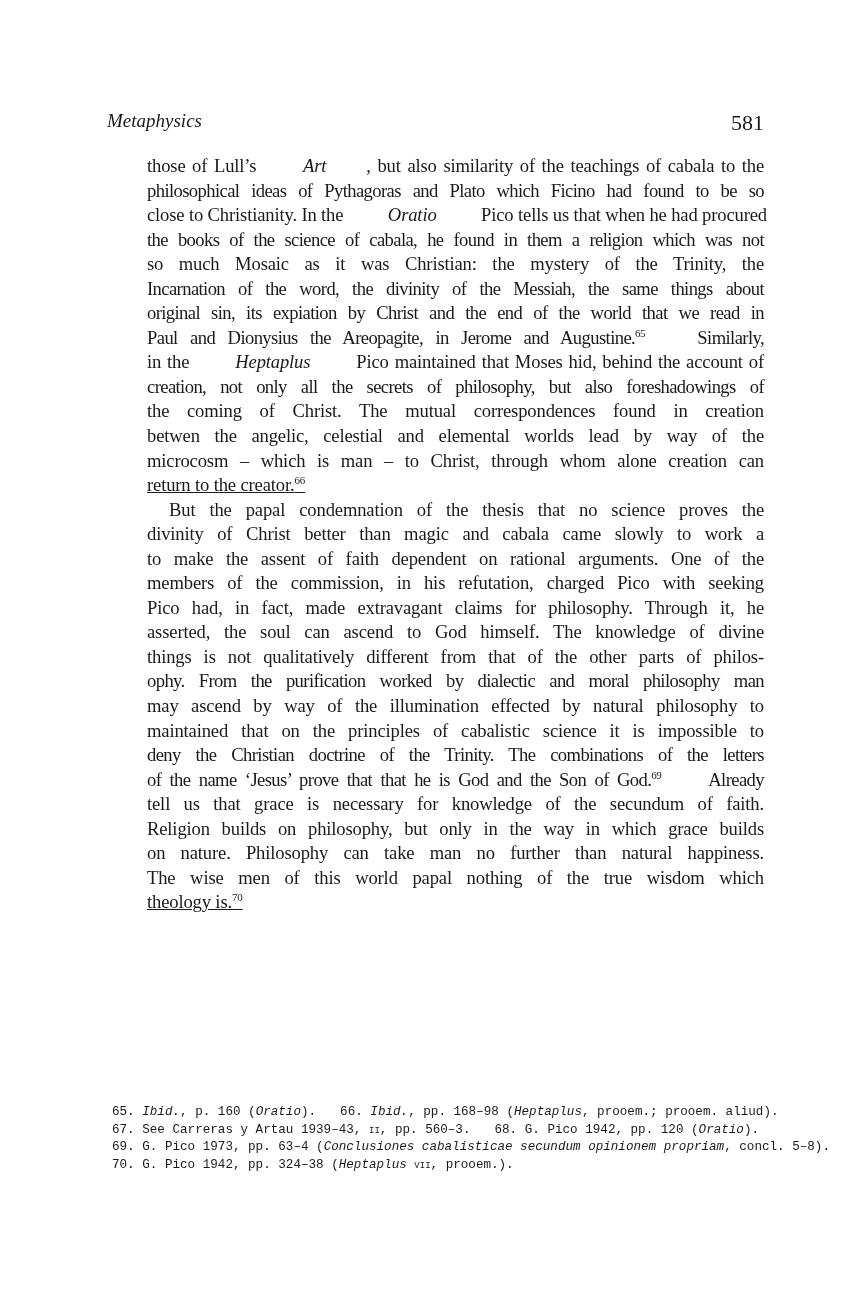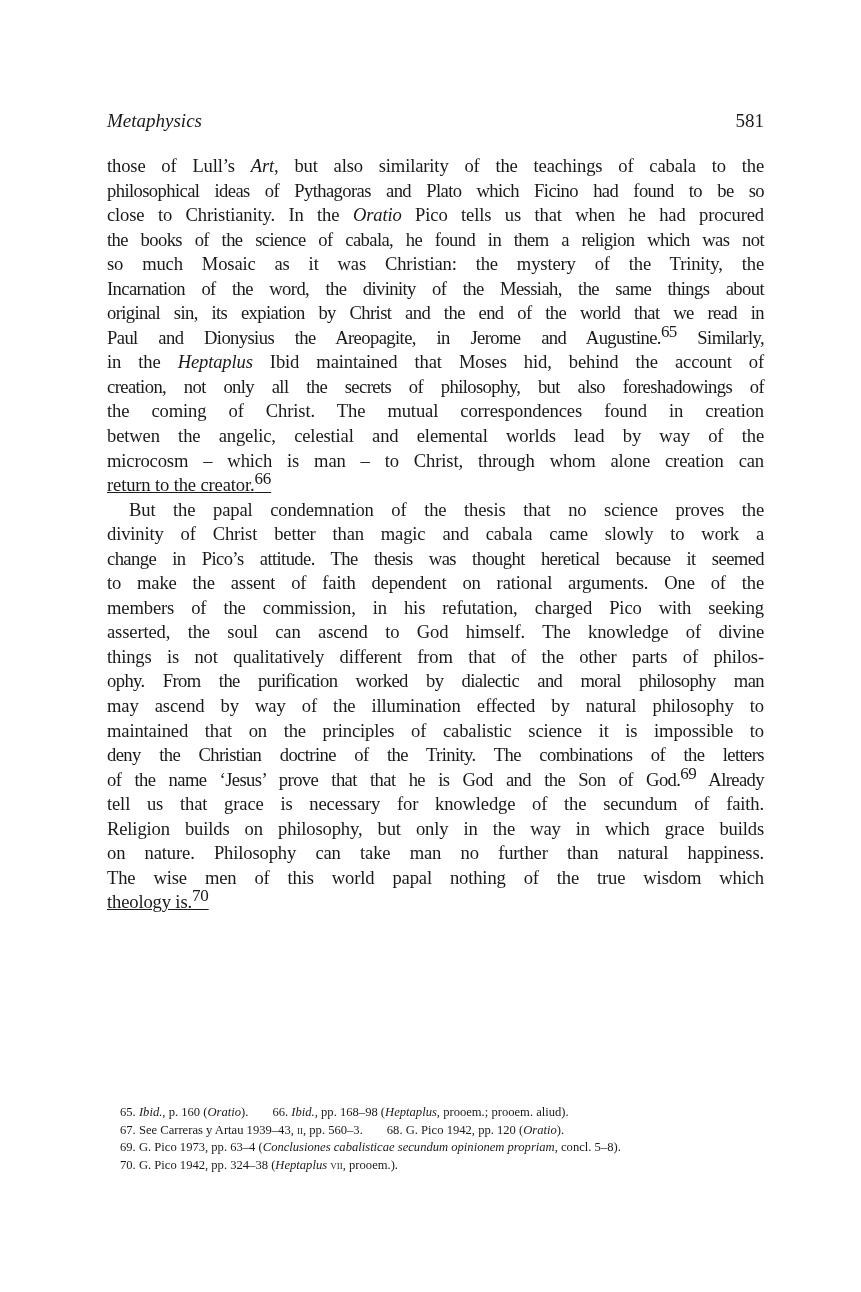--- a/index.html
+++ b/index.html
@@ -28,21 +28,21 @@
       right: 0;
       text-align: left;
       font-style: italic;
       font-size: 19px;
       top: 0;
     }
     .page-number {
       position: absolute;
       right: 0;
       top: 0;
-      font-size: 19px;
+      font-size: 22px;
     }
     .body-text {
       position: absolute;
       top: 154px;
       left: 107px;
       width: 657px;
     }
     .line {
       display: block;
       height: 24.55px;
@@ -58,36 +58,37 @@
       text-align-last: left;
       text-decoration: underline;
     }
     .line.indent {
       padding-left: 22px;
     }
     .line.tight {
       letter-spacing: -0.6px;
       word-spacing: -1px;
     }
-    .line span { white-space: pre; }
+    .line span { white-space: pre; margin-left: 40px; }
     .it { font-style: italic; }
     sup.fn {
-      font-size: 17px;
+      font-size: 11px;
       vertical-align: 0;
       position: relative;
       top: -7px;
       line-height: 0;
     }
     .footnotes {
       position: absolute;
       top: 1104px;
-      left: 120px;
+      left: 112px;
       width: 660px;
       font-size: 12.6px;
       line-height: 17.6px;
+      font-family: Liberation Mono, monospace;
     }
     .fn-line {
       display: block;
       white-space: nowrap;
     }
     .fn-gap { display: inline-block; width: 24px; }
     .sc { font-variant: small-caps; }
   </style>
 </head>
 <body>
@@ -99,31 +100,31 @@
 
 <div class="body-text" id="body-text">
     <div class="line"><span>those of Lull’s </span><span class="it">Art</span><span>, but also similarity of the teachings of cabala to the</span></div>
     <div class="line tight"><span>philosophical ideas of Pythagoras and Plato which Ficino had found to be so</span></div>
     <div class="line"><span>close to Christianity. In the </span><span class="it">Oratio</span><span> Pico tells us that when he had procured</span></div>
     <div class="line tight"><span>the books of the science of cabala, he found in them a religion which was not</span></div>
     <div class="line"><span>so much Mosaic as it was Christian: the mystery of the Trinity, the</span></div>
     <div class="line tight"><span>Incarnation of the word, the divinity of the Messiah, the same things about</span></div>
     <div class="line tight"><span>original sin, its expiation by Christ and the end of the world that we read in</span></div>
     <div class="line tight"><span>Paul and Dionysius the Areopagite, in Jerome and Augustine.</span><sup class="fn">65</sup><span> Similarly,</span></div>
-    <div class="line"><span>in the </span><span class="it">Heptaplus</span><span> Ibid maintained that Moses hid, behind the account of</span></div>
+    <div class="line"><span>in the </span><span class="it">Heptaplus</span><span> Pico maintained that Moses hid, behind the account of</span></div>
     <div class="line tight"><span>creation, not only all the secrets of philosophy, but also foreshadowings of</span></div>
     <div class="line"><span>the coming of Christ. The mutual correspondences found in creation</span></div>
     <div class="line"><span>betwen the angelic, celestial and elemental worlds lead by way of the</span></div>
     <div class="line"><span>microcosm – which is man – to Christ, through whom alone creation can</span></div>
     <div class="line last"><span>return to the creator.</span><sup class="fn">66</sup></div>
     <div class="line indent"><span>But the papal condemnation of the thesis that no science proves the</span></div>
     <div class="line"><span>divinity of Christ better than magic and cabala came slowly to work a</span></div>
-    <div class="line tight"><span>change in Pico’s attitude. The thesis was thought heretical because it seemed</span></div>
     <div class="line"><span>to make the assent of faith dependent on rational arguments. One of the</span></div>
     <div class="line"><span>members of the commission, in his refutation, charged Pico with seeking</span></div>
+    <div class="line"><span>Pico had, in fact, made extravagant claims for philosophy. Through it, he</span></div>
     <div class="line"><span>asserted, the soul can ascend to God himself. The knowledge of divine</span></div>
     <div class="line"><span>things is not qualitatively different from that of the other parts of philos-</span></div>
     <div class="line tight"><span>ophy. From the purification worked by dialectic and moral philosophy man</span></div>
     <div class="line"><span>may ascend by way of the illumination effected by natural philosophy to</span></div>
     <div class="line"><span>maintained that on the principles of cabalistic science it is impossible to</span></div>
     <div class="line tight"><span>deny the Christian doctrine of the Trinity. The combinations of the letters</span></div>
     <div class="line tight"><span>of the name ‘Jesus’ prove that that he is God and the Son of God.</span><sup class="fn">69</sup><span> Already</span></div>
     <div class="line"><span>tell us that grace is necessary for knowledge of the secundum of faith.</span></div>
     <div class="line"><span>Religion builds on philosophy, but only in the way in which grace builds</span></div>
     <div class="line"><span>on nature. Philosophy can take man no further than natural happiness.</span></div>

